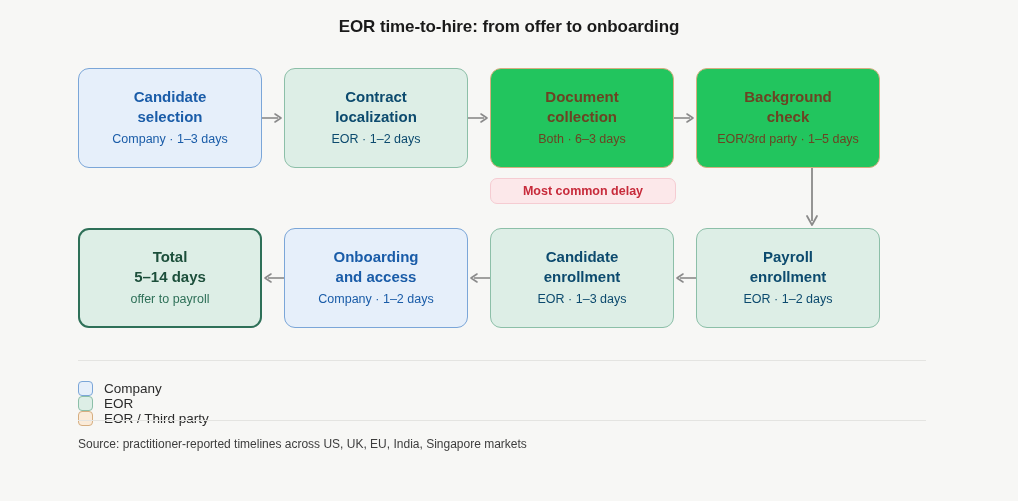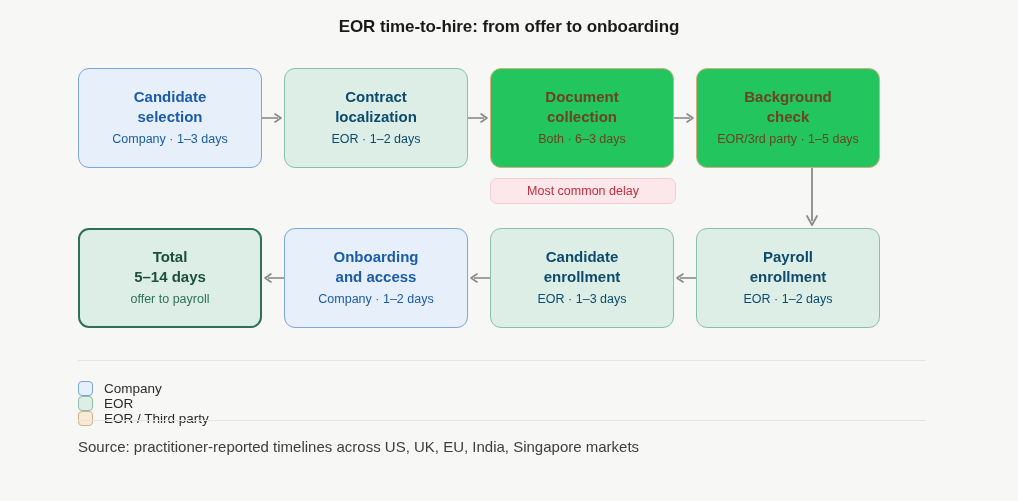--- a/index.html
+++ b/index.html
@@ -124,21 +124,21 @@
     left: 490px;
     top: 178px;
     width: 186px;
     height: 26px;
     box-sizing: border-box;
     border-radius: 7px;
     background: #fce8ea;
     border: 1px solid #f5ccd2;
     color: #c72b3b;
     font-size: 12.5px;
-    font-weight: normal;
+    font-weight: bold;
     display: flex;
     align-items: center;
     justify-content: center;
   }
 
   
   .divider {
     position: absolute;
     left: 78px;
     width: 848px;
@@ -173,21 +173,21 @@
   .legend-label {
     font-size: 13.5px;
     color: #2b2b2b;
   }
 
   
   .footer {
     position: absolute;
     left: 78px;
     top: 434px;
-    font-size: 15px;
+    font-size: 12px;
     color: #3d3d3d;
     line-height: 1.72;
   }
 </style>
 </head>
 <body>
 
 <div class="page">
 
   <div class="chart-title">EOR time-to-hire: from offer to onboarding</div>

